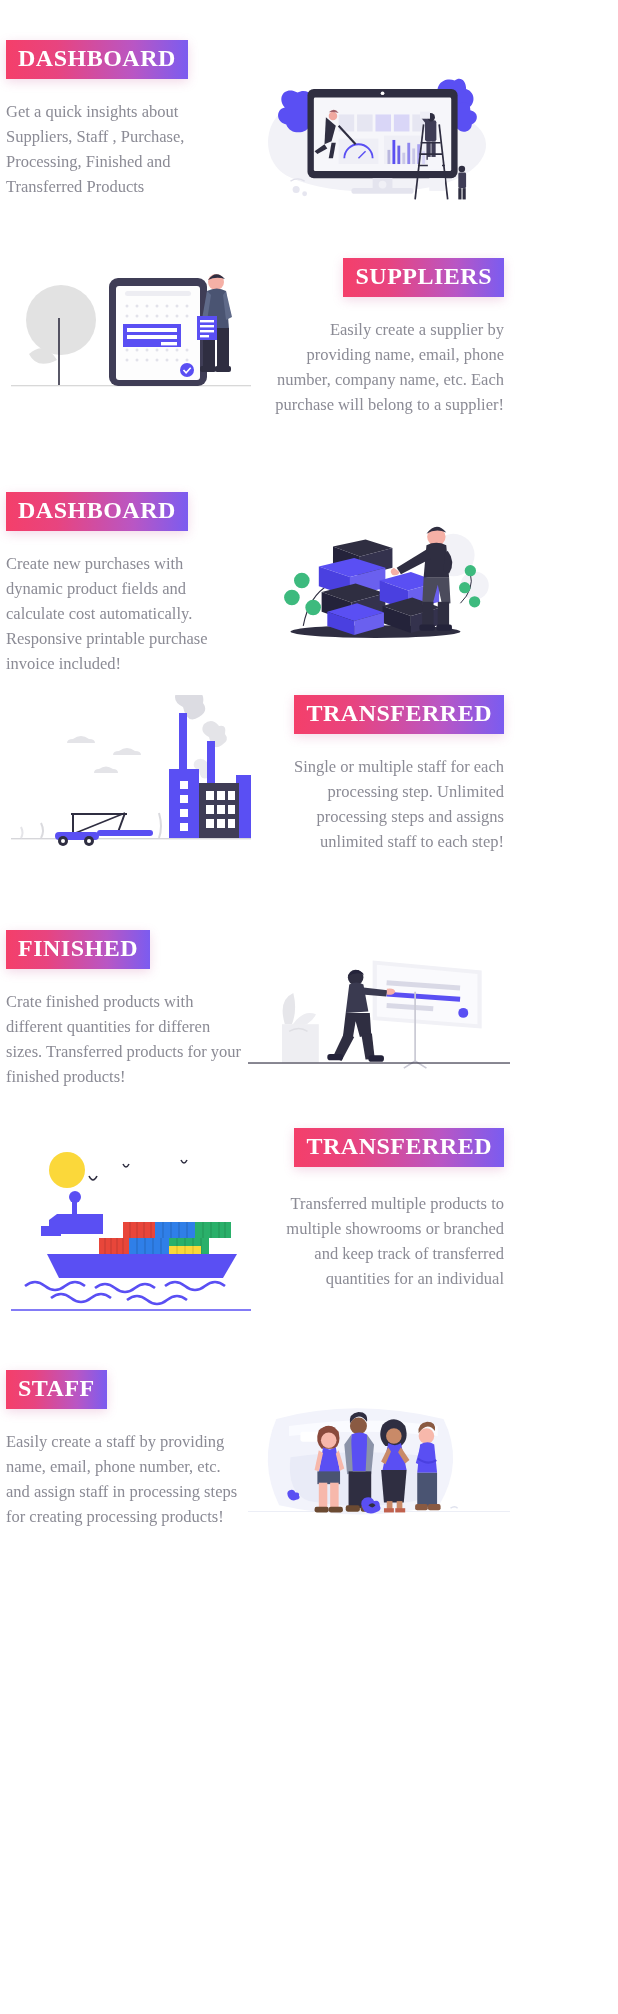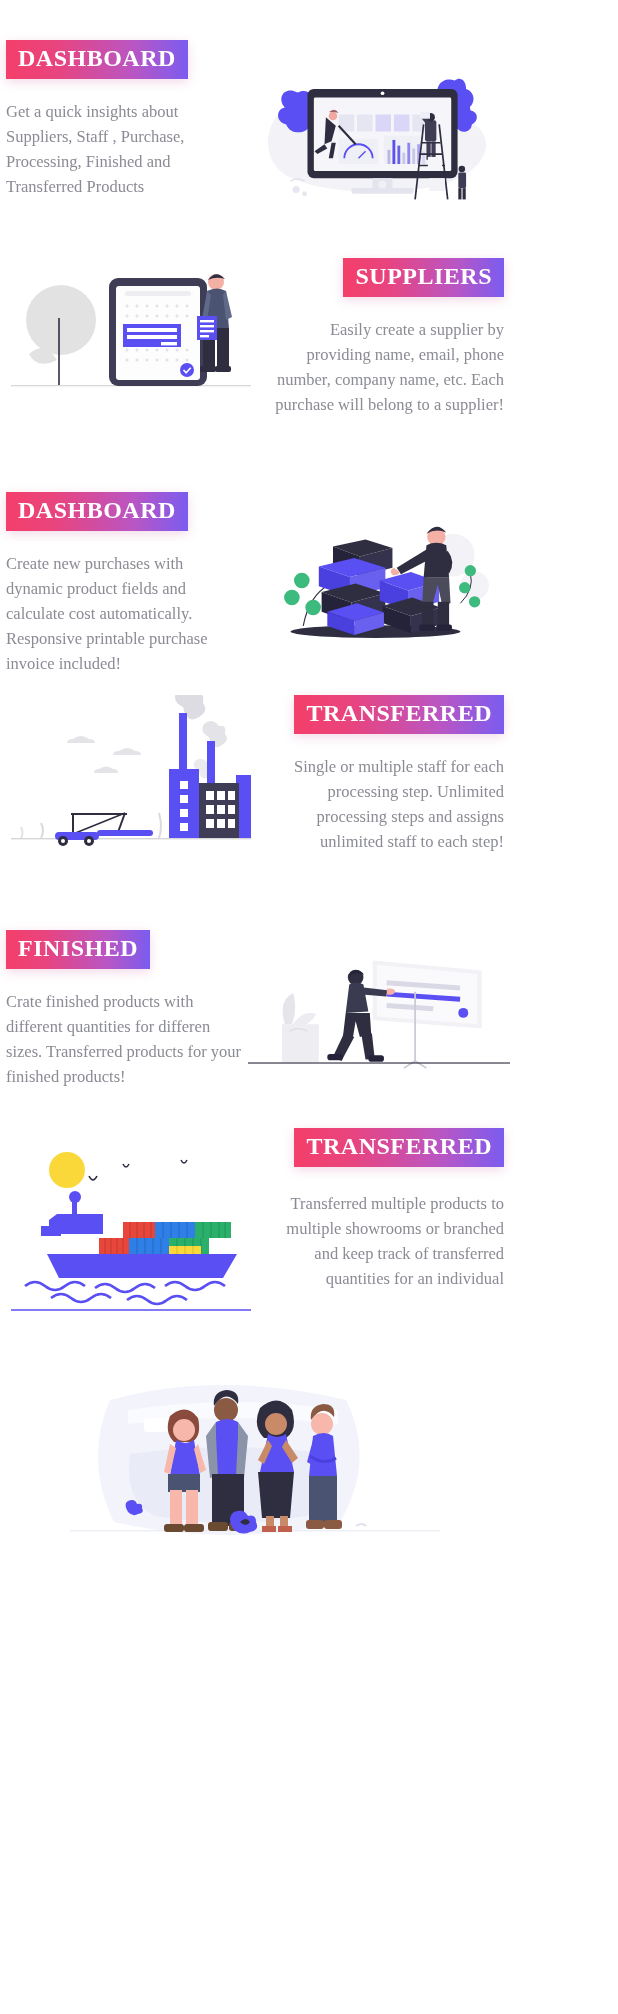--- a/index.html
+++ b/index.html
@@ -408,20 +408,24 @@
         <path d="M136 110 l-16 34 12 6 18 -34z" fill="#2f2e41"></path>
         <path d="M160 112 l6 36 13 -1 -4 -36z" fill="#2f2e41"></path>
         <rect x="112" y="140" width="22" height="9" rx="4" fill="#24233a"></rect>
         <rect x="170" y="142" width="22" height="9" rx="4" fill="#24233a"></rect>
         <path d="M58 108 q14 -8 26 0" stroke="#dfdfe4" stroke-width="2" fill="none"></path>
       </svg>
     </div>
   </section>
 
   <section class="feature left" id="row-staff">
+    <div class="copy">
+      <span class="badge">STAFF</span>
+      <p class="desc">Easily create a staff by providing name, email, phone number, etc. and assign staff in processing steps for creating processing products!</p>
+    </div>
     <div class="art" style="height:190px">
       <svg viewBox="0 0 370 190" xmlns="http://www.w3.org/2000/svg">
         <path d="M40 30 q110 -30 236 0 q30 60 -6 122 q-112 26 -226 0 q-30 -62 -4 -122z" fill="#f2f3fb"></path>
         <path d="M58 40 q110 -16 210 0 l0 14 q-108 -12 -210 0z" fill="#fafbff"></path>
         <rect x="74" y="48" width="34" height="14" rx="3" fill="#ffffff"></rect>
         <path d="M60 84 q100 -14 202 0 q6 50 -26 62 q-76 14 -150 0 q-32 -12 -26 -62z" fill="#e9ebf7"></path>
         <rect x="0" y="160" width="370" height="1.4" fill="#eceef6"></rect>
 
         <g>
           <path d="M100 46 q16 -14 28 2 q4 18 -6 24 l-18 0 q-10 -10 -4 -26z" fill="#8a4a3c"></path>

